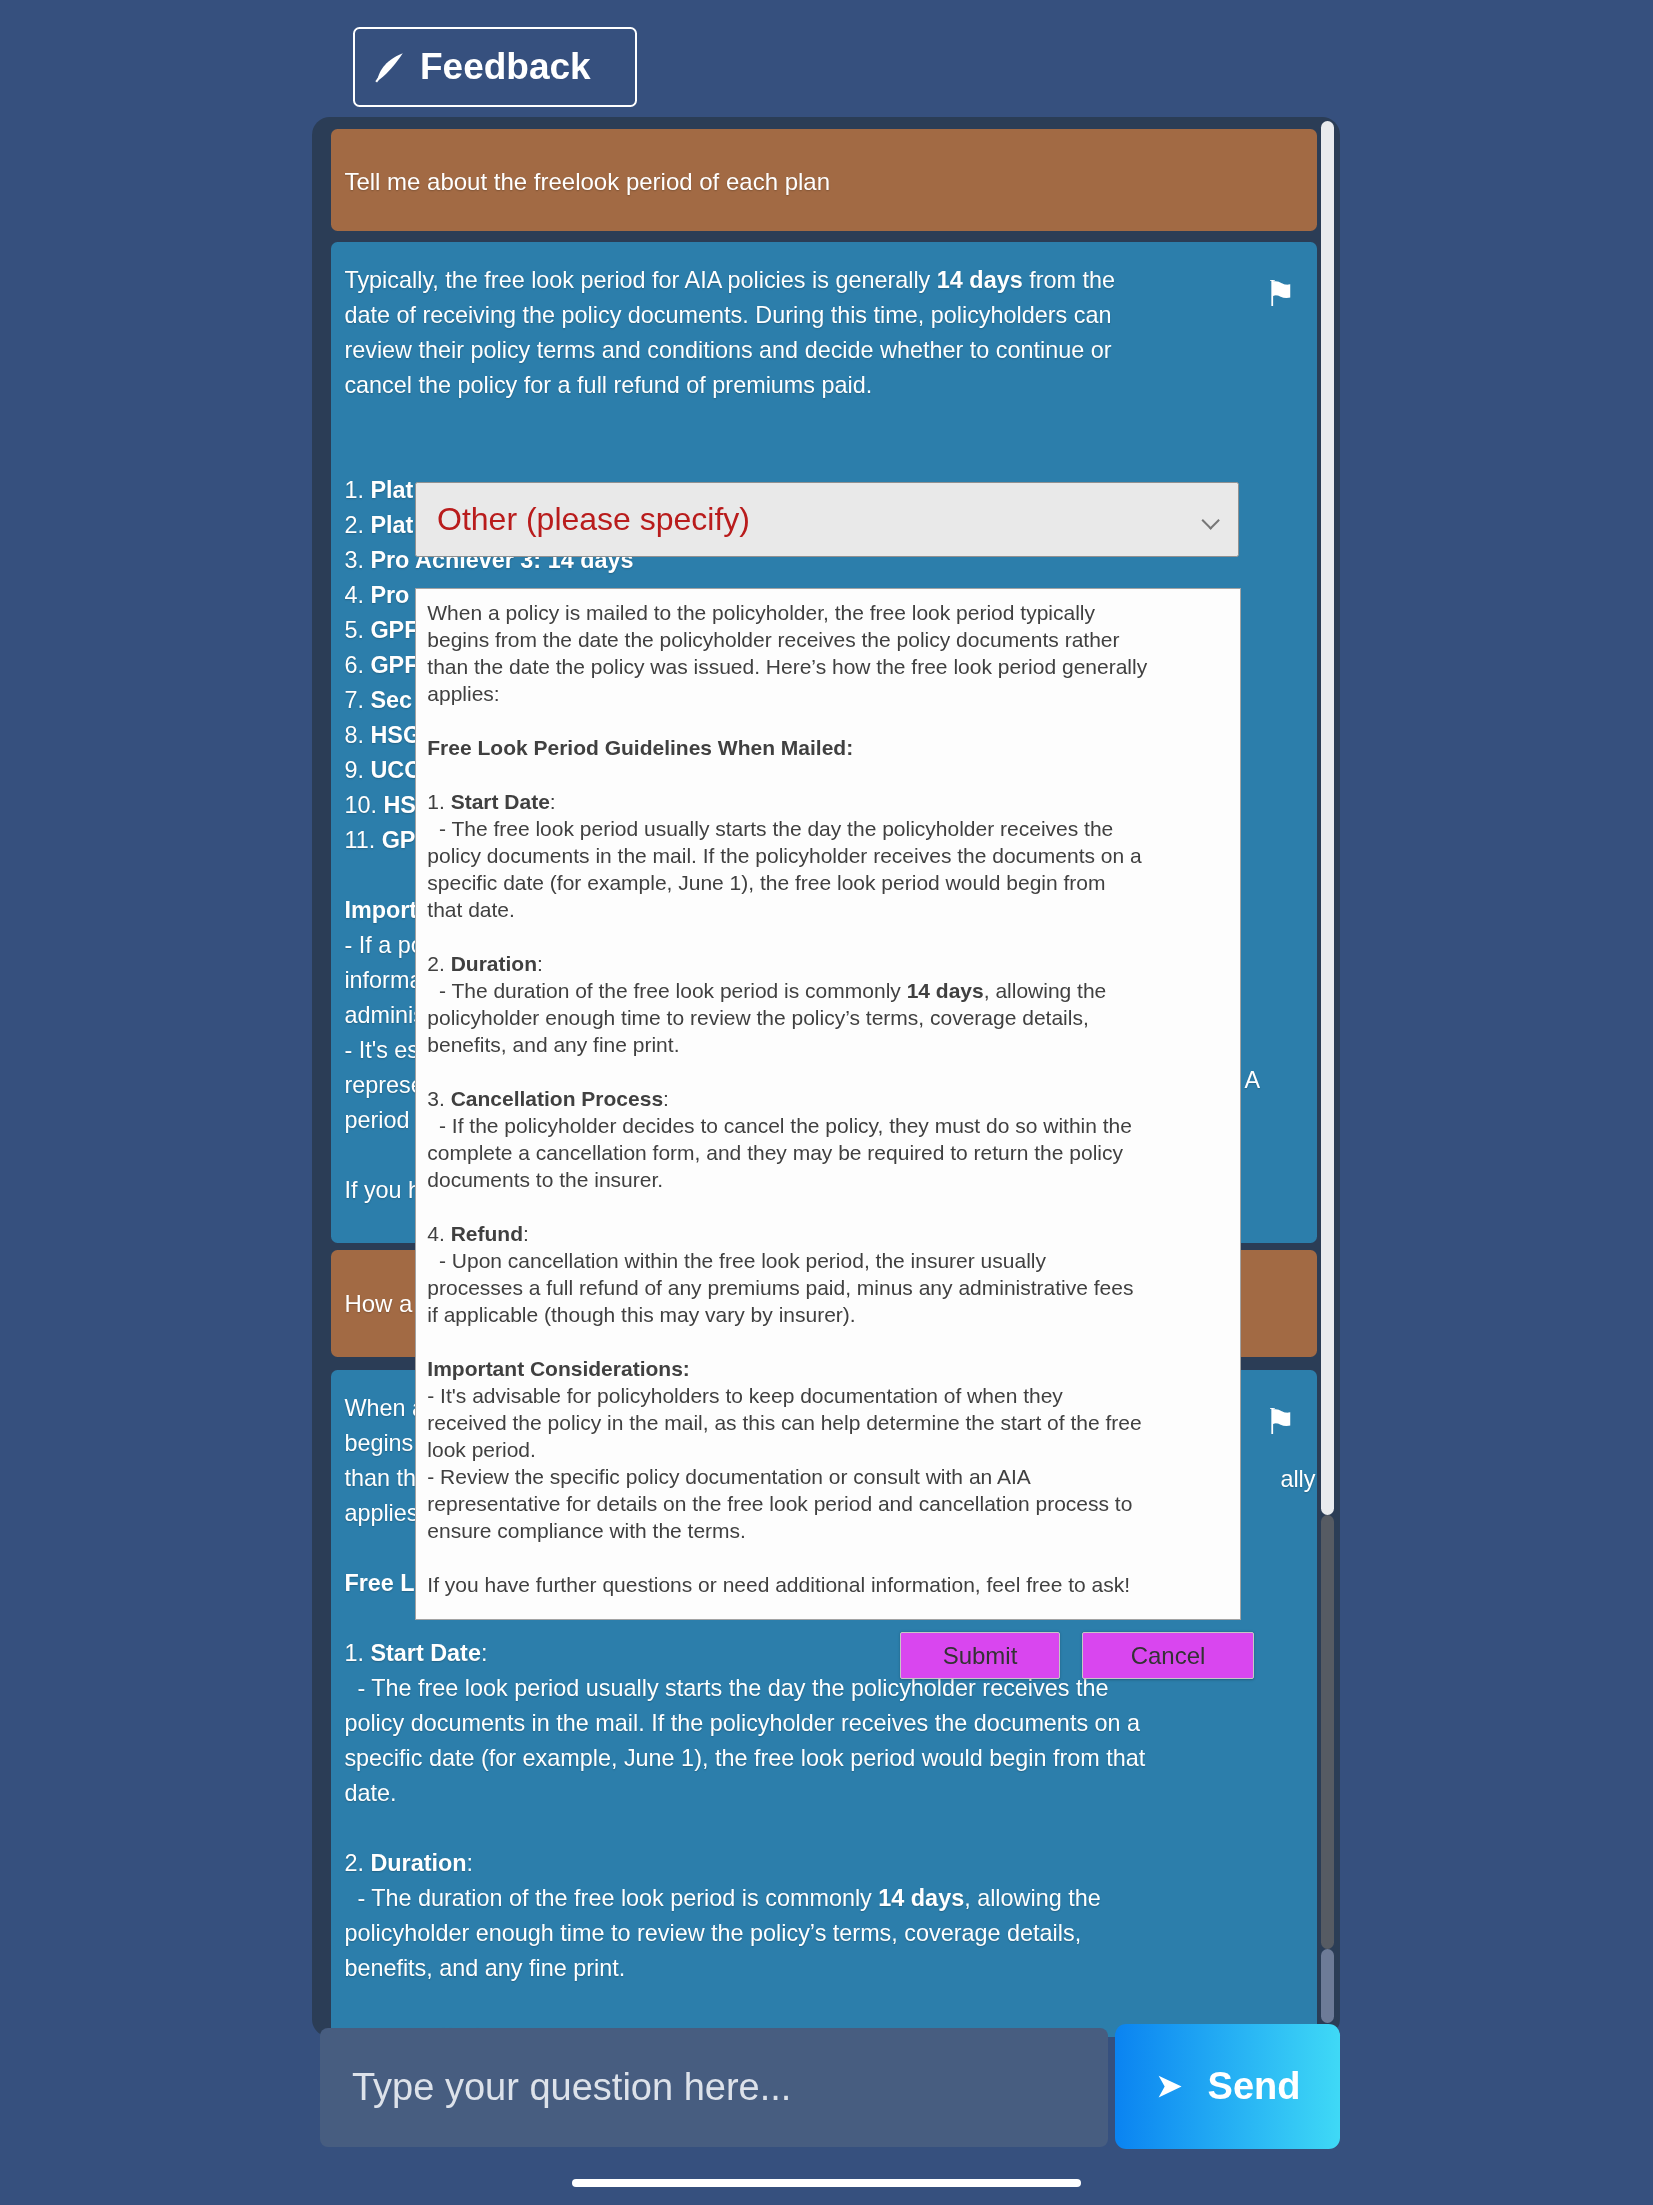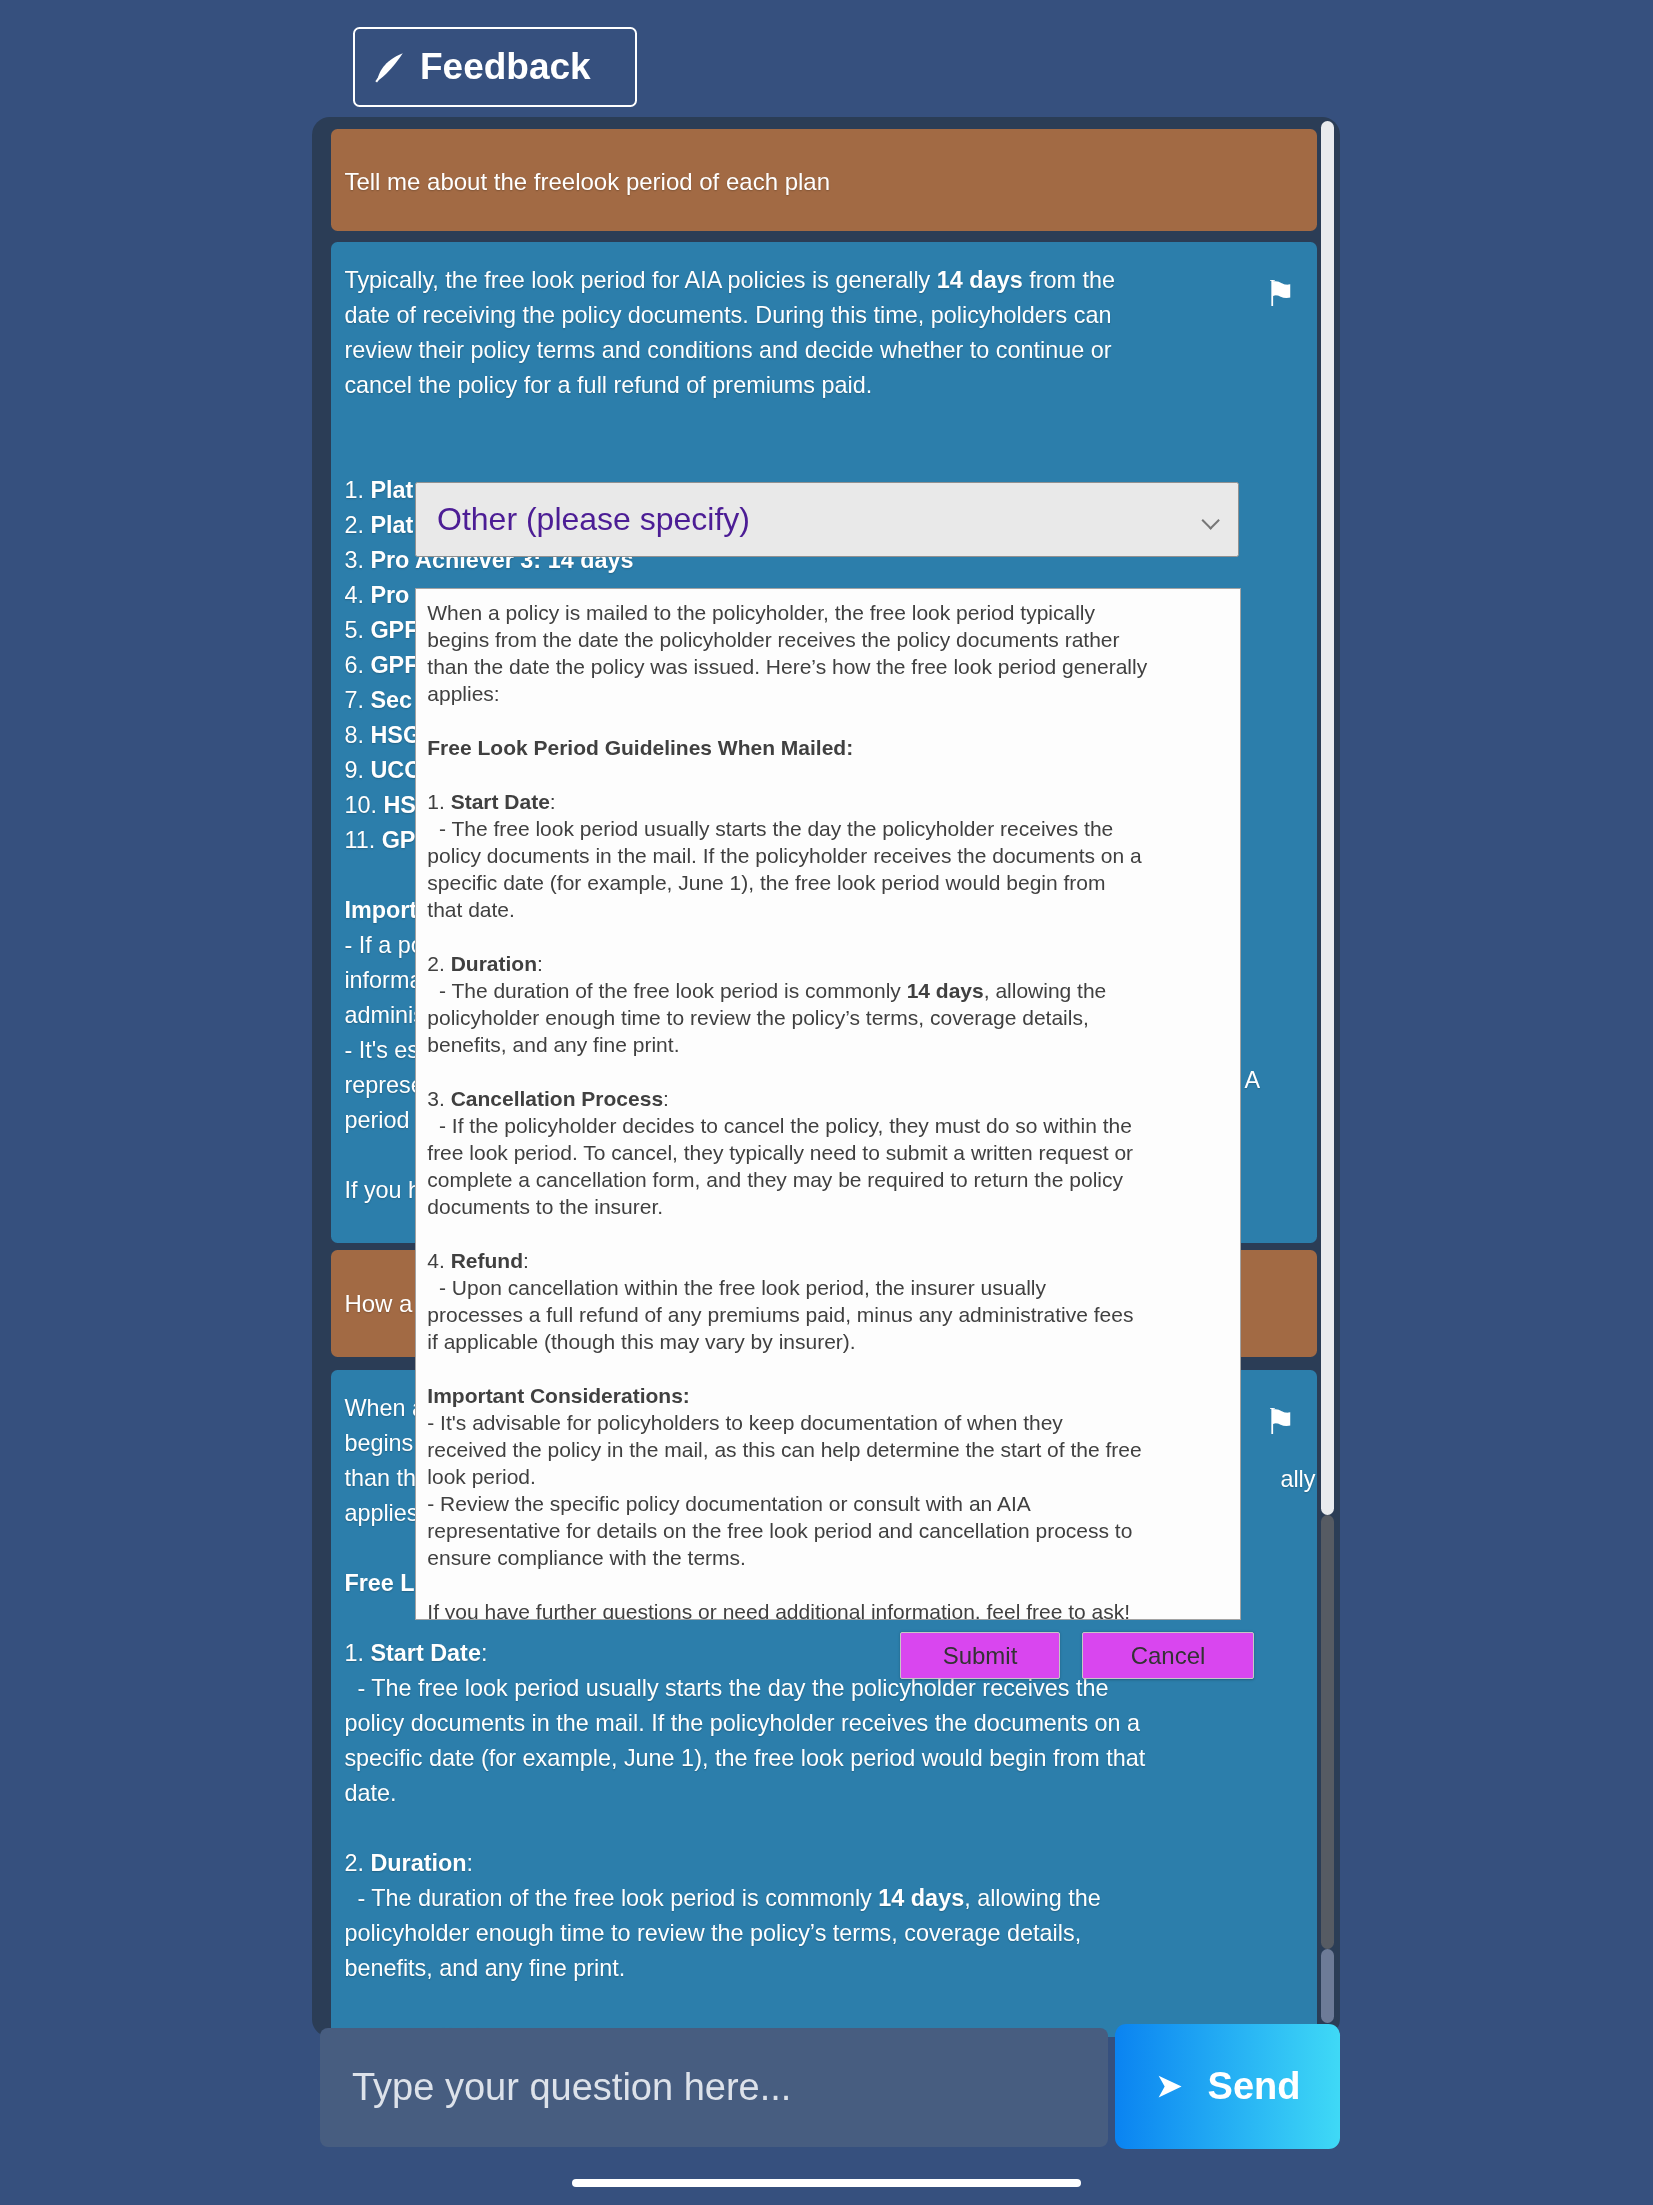--- a/index.html
+++ b/index.html
@@ -35,21 +35,21 @@
     background:#e9ebee;border-radius:7.3px;}
   .sb-track-dark{position:absolute;right:5.7px;top:1398px;width:13px;height:434px;
     background:#565b63;border-radius:7.3px;}
   .sb-track-light{position:absolute;right:5.7px;top:1832px;width:13px;height:74px;
     background:#6d7b97;border-radius:7.3px;}
 
   
   .dd{position:absolute;left:415px;top:482px;width:824px;height:75px;
     background:#e9e9e9;border:1.6px solid #919191;border-radius:2.4px;
     box-sizing:border-box;display:flex;align-items:center;padding-left:21px;
-    font-size:32px;color:#4c1d95;cursor:pointer;}
+    font-size:32px;color:#b91c1c;cursor:pointer;}
   .dd .chev{position:absolute;right:21px;top:31px;width:11.3px;height:11.3px;
     border-right:2.4px solid #777;border-bottom:2.4px solid #777;
     transform:rotate(45deg);}
   .ta{position:absolute;left:415px;top:588px;width:826px;height:1032px;
     background:#fdfdfd;border:1.6px solid #a3a3a3;box-sizing:border-box;
     padding:9.7px 11.3px;font-size:21px;color:#404040;overflow:hidden;
     text-shadow:none;}
   .ta .rl{height:27px;line-height:27px;font-size:21px;}
   .mbtn{position:absolute;top:1632px;height:47px;background:#d946ef;
     border:1.6px solid #c6c6c6;border-radius:2px;box-sizing:border-box;
@@ -186,21 +186,20 @@
       <div class="rl"><span>specific date (for example, June 1), the free look period would begin from</span></div>
       <div class="rl"><span>that date.</span></div>
       <div class="rl">&nbsp;</div>
       <div class="rl"><span>2. </span><span class="b">Duration</span><span>:</span></div>
       <div class="rl"><span>  - The duration of the free look period is commonly </span><span class="b">14 days</span><span>, allowing the</span></div>
       <div class="rl"><span>policyholder enough time to review the policy’s terms, coverage details,</span></div>
       <div class="rl"><span>benefits, and any fine print.</span></div>
       <div class="rl">&nbsp;</div>
       <div class="rl"><span>3. </span><span class="b">Cancellation Process</span><span>:</span></div>
       <div class="rl"><span>  - If the policyholder decides to cancel the policy, they must do so within the</span></div>
-      <div class="rl"><span>free look period. To cancel, they typically need to submit a written request or</span></div>
       <div class="rl"><span>complete a cancellation form, and they may be required to return the policy</span></div>
       <div class="rl"><span>documents to the insurer.</span></div>
       <div class="rl">&nbsp;</div>
       <div class="rl"><span>4. </span><span class="b">Refund</span><span>:</span></div>
       <div class="rl"><span>  - Upon cancellation within the free look period, the insurer usually</span></div>
       <div class="rl"><span>processes a full refund of any premiums paid, minus any administrative fees</span></div>
       <div class="rl"><span>if applicable (though this may vary by insurer).</span></div>
       <div class="rl">&nbsp;</div>
       <div class="rl"><span class="b">Important Considerations:</span></div>
       <div class="rl"><span>- It's advisable for policyholders to keep documentation of when they</span></div>

